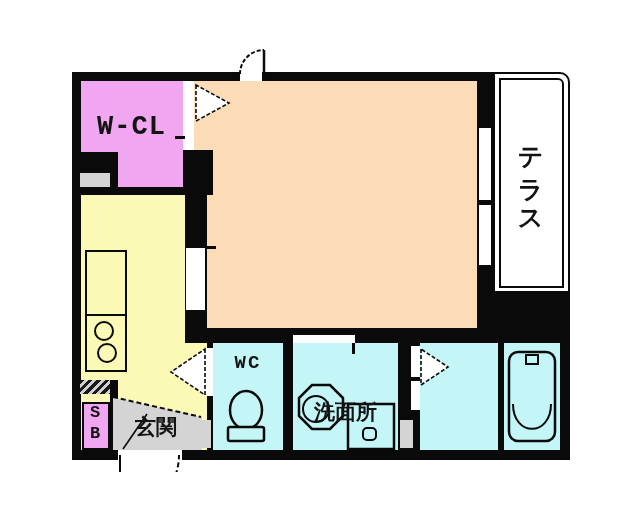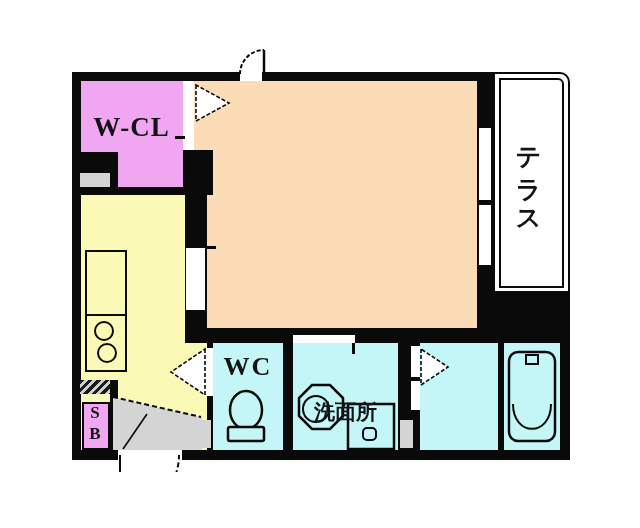--- a/index.html
+++ b/index.html
@@ -1,17 +1,17 @@
 <!DOCTYPE html>
 <html><head>
 <meta charset="utf-8">
 <style>
   html,body{margin:0;padding:0;background:#fff;}
   #plan{position:relative;width:640px;height:472px;background:#ffffff;overflow:hidden;
-        font-family:Liberation Serif, serif;}
+        font-family:Liberation Mono, monospace;}
   .room{position:absolute;}
   .wall{position:absolute;background:#0a0a0a;}
   .gap{position:absolute;background:#ffffff;}
   .gray{position:absolute;background:#d4d4d4;}
   .lbl{position:absolute;color:#141414;font-weight:bold;white-space:nowrap;
        -webkit-font-smoothing:none;}
   .center{text-align:center;}
   .hatch{position:absolute;background:repeating-linear-gradient(135deg,#1a1a1a 0 3px,#cfcfcf 3px 6px);}
   svg{position:absolute;left:0;top:0;pointer-events:none;}
 </style>
@@ -102,18 +102,19 @@
     <rect x="348" y="404" width="46" height="45" fill="#c4f6f8" stroke="#0a0a0a" stroke-width="2.5"></rect>
     <rect x="363" y="428" width="13" height="12" rx="4" fill="none" stroke="#0a0a0a" stroke-width="2"></rect>
 
     <rect x="509" y="352" width="46" height="89" rx="9" fill="#c4f6f8" stroke="#0a0a0a" stroke-width="2.5"></rect>
     <path d="M513,404 C513,437 551,437 551,404" fill="none" stroke="#0a0a0a" stroke-width="2"></path>
     <rect x="526" y="355" width="12" height="9" fill="none" stroke="#0a0a0a" stroke-width="2"></rect>
   </svg>
 
   <div class="lbl center" style="left:80px;top:112px;width:103px;font-size:27px;letter-spacing:1px;">W-CL</div>
   <div class="lbl" style="left:512px;top:130px;font-size:25px;writing-mode:vertical-rl;letter-spacing:3px;font-weight:bold;">テラス</div>
-  <div class="lbl center" style="left:213px;top:352px;width:70px;font-size:26px;letter-spacing:2px;">WC</div>
+  <div class="lbl center" style="left:213px;top:352px;width:70px;font-size:19px;letter-spacing:2px;">WC</div>
   <div class="lbl center" style="left:293px;top:350px;width:105px;font-size:21px;margin-top:48px;">洗面所</div>
+  <div class="lbl center" style="left:116px;top:413px;width:80px;font-size:21px;">玄関</div>
   <div class="lbl center" style="left:82px;top:403px;width:26px;font-size:17px;">S</div>
   <div class="lbl center" style="left:82px;top:424px;width:26px;font-size:17px;">B</div>
 
 </div>
 
 </body></html>

